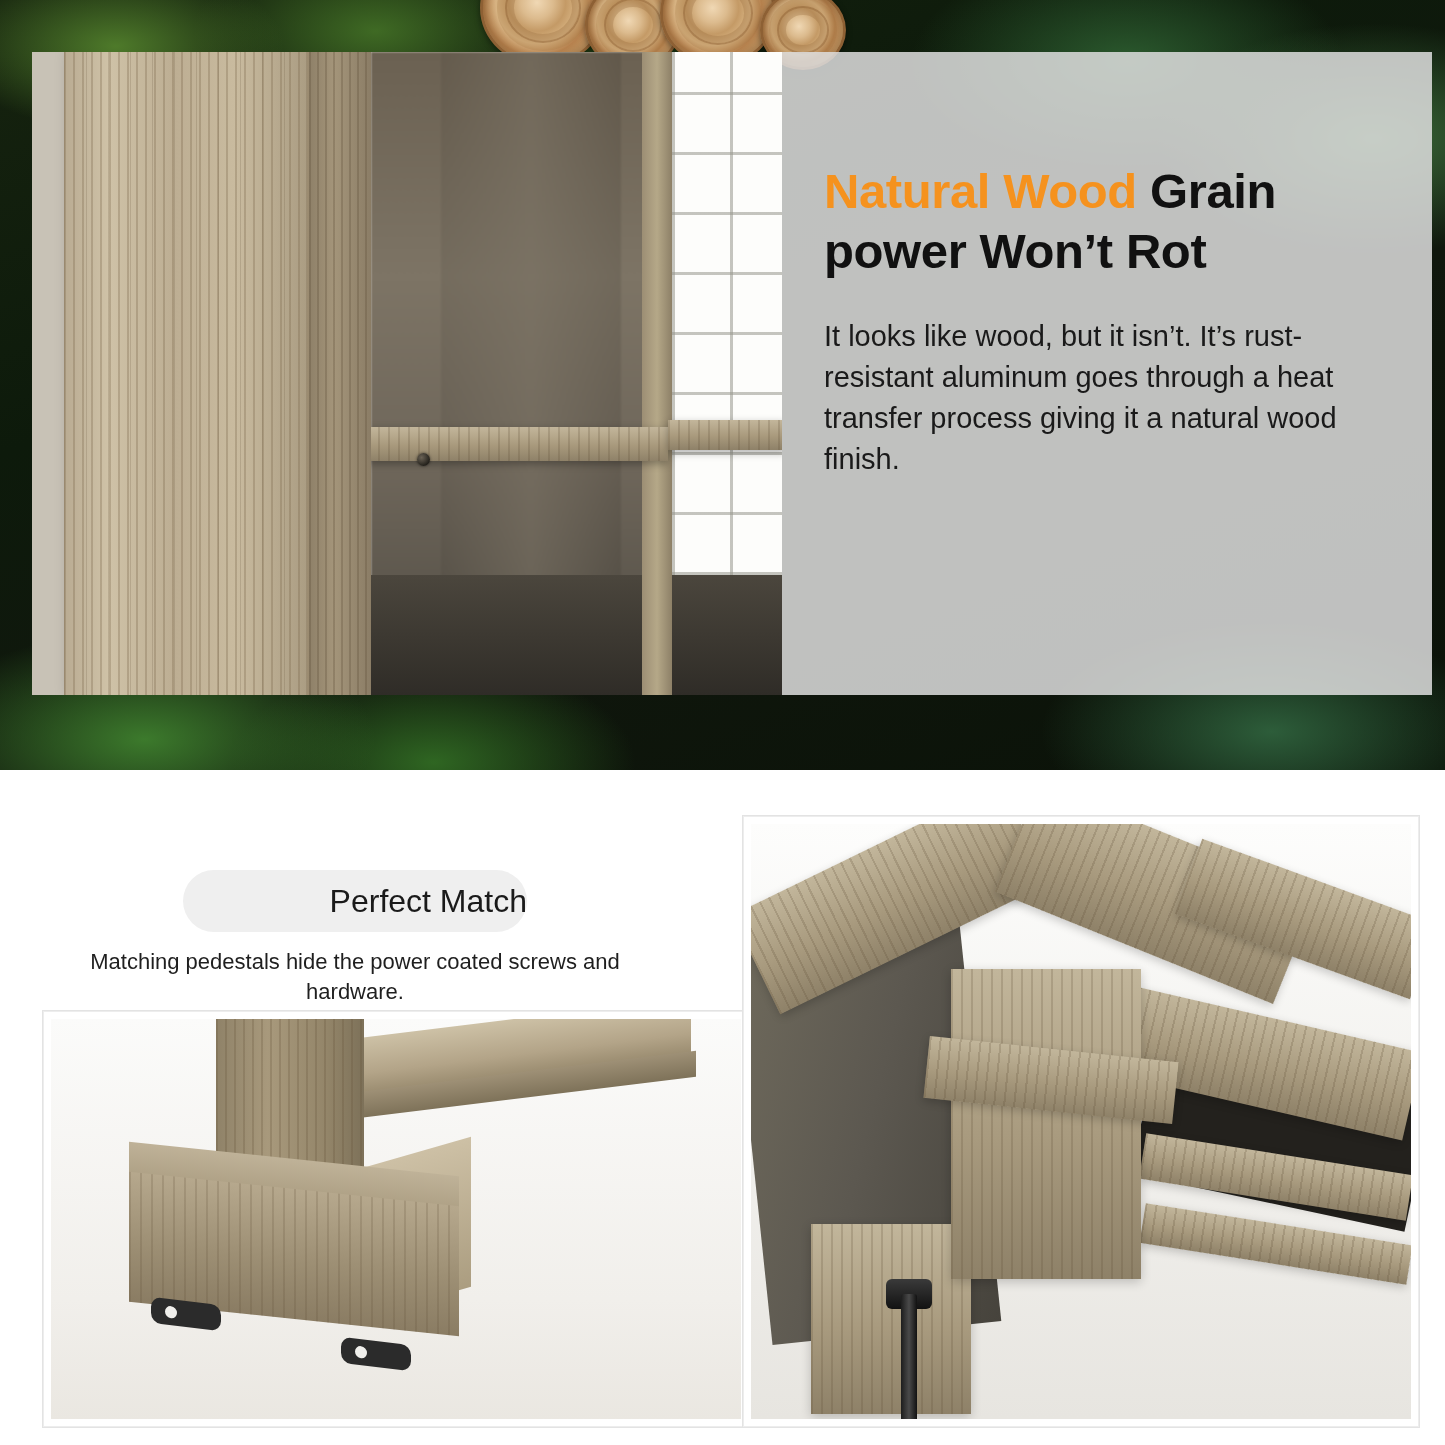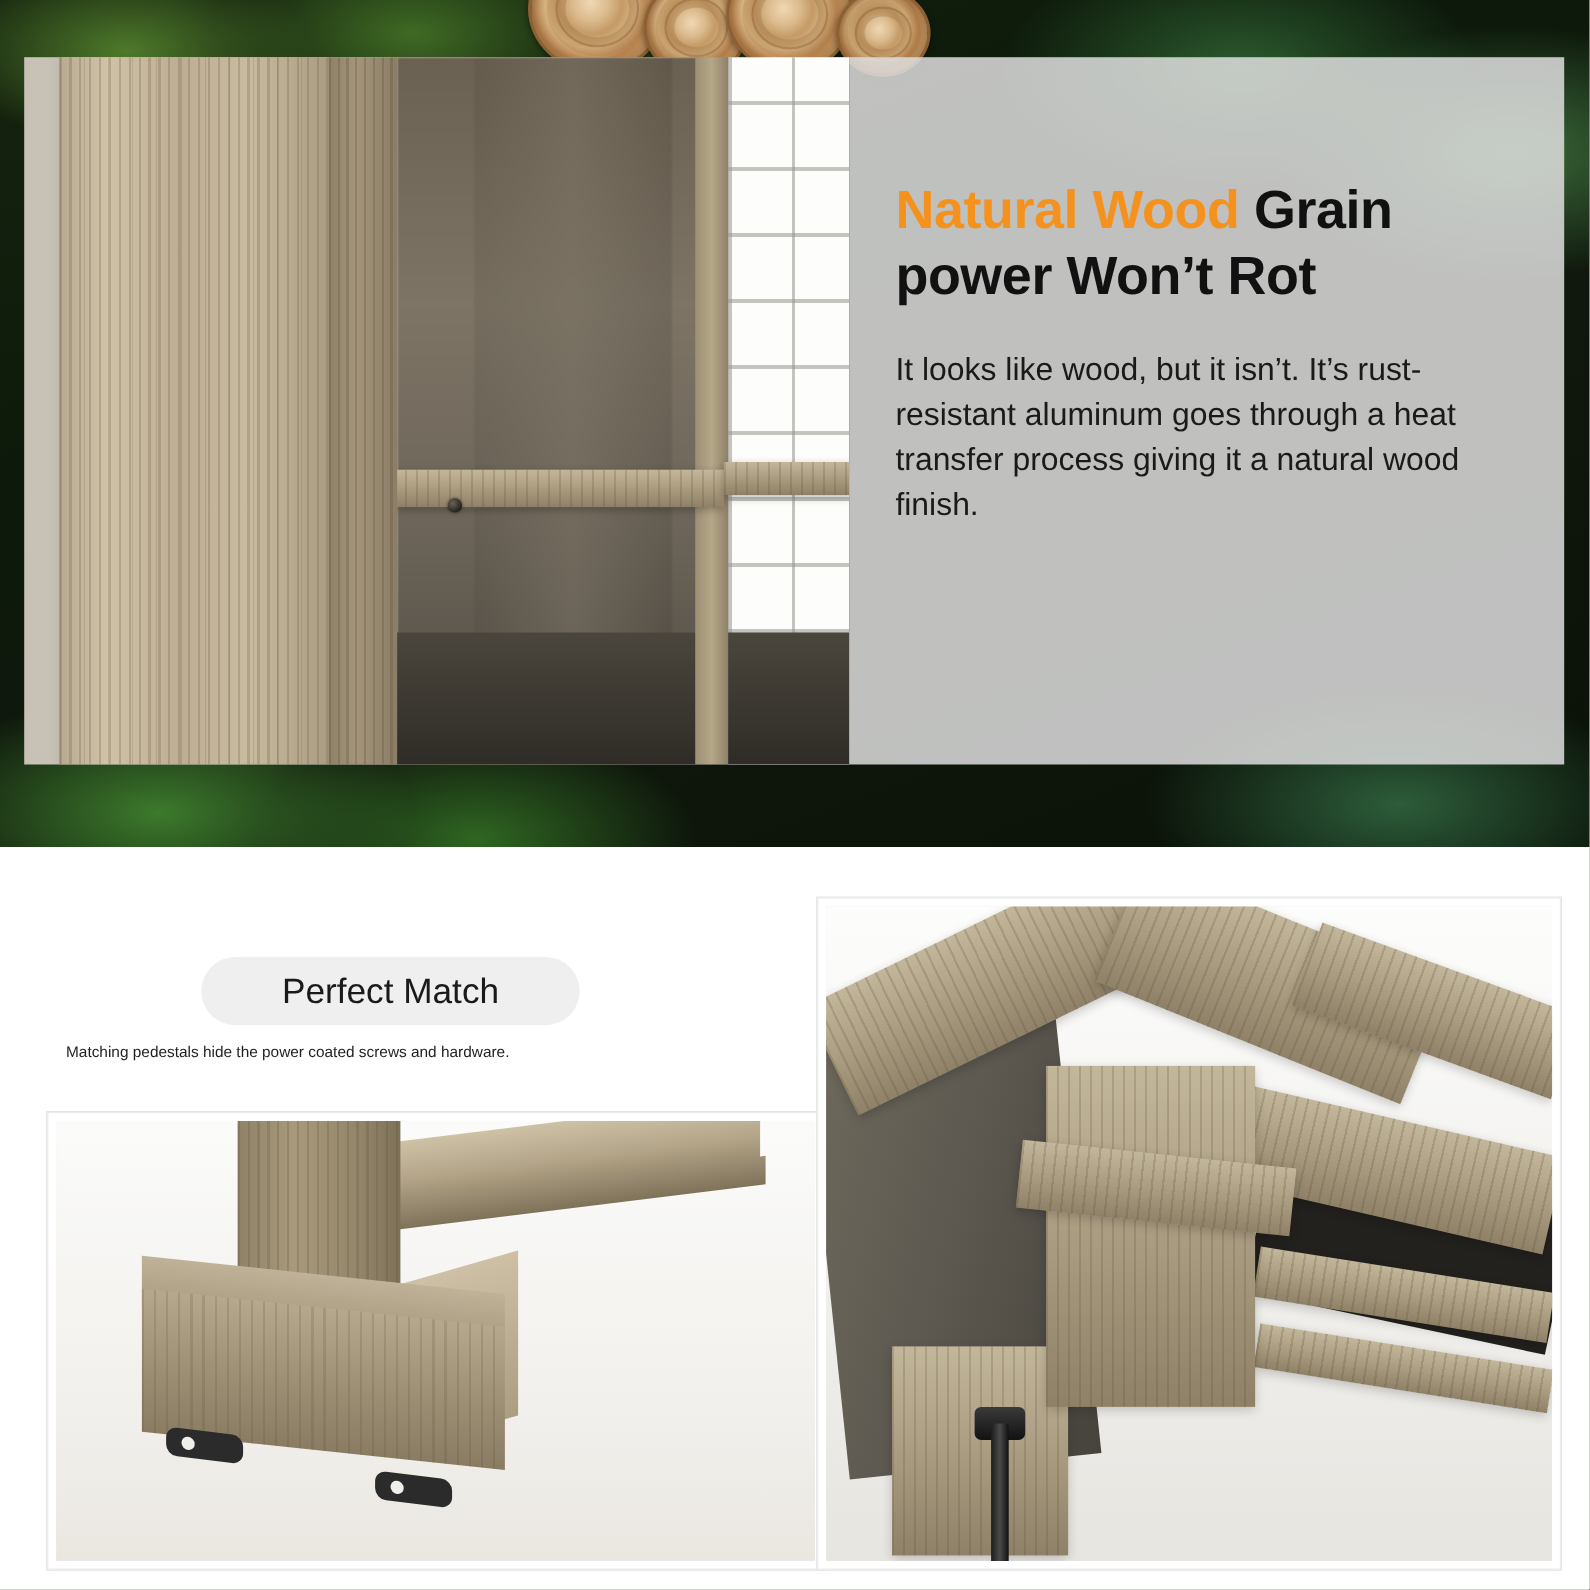--- a/index.html
+++ b/index.html
@@ -60,21 +60,21 @@
     content: "";
     position: absolute;
     inset: 18%;
     border-radius: 50%;
     border: 2px solid rgba(140,95,50,.55);
     box-shadow: 0 0 0 8px rgba(160,115,65,.25), inset 0 0 0 7px rgba(150,105,60,.3);
   }
 
   .top-inner {
     position: absolute;
-    left: 22px; top: 52px;
+    left: 32px; top: 52px;
     width: 1400px;
     height: 713px;
     display: flex;
   }
   .photo-wood {
     width: 750px;
     height: 643px;
     position: relative;
     overflow: hidden;
     background: #c8c2b6;
@@ -193,32 +193,32 @@
   }
 
   .pill {
     position: absolute;
     left: 183px; top: 100px;
     width: 344px; height: 62px;
     border-radius: 31px;
     background: #efefef;
     display: flex;
     align-items: center;
-    justify-content: center;
+    justify-content: flex-end;
   }
   .pill span {
     font-size: 32px;
     color: #1a1a1a;
   }
   .sub-copy {
     position: absolute;
     left: 60px; top: 177px;
     width: 590px;
-    text-align: left;
-    font-size: 14px;
+    text-align: center;
+    font-size: 22px;
     line-height: 1.38;
     color: #1f1f1f;
   }
 
   .photo-frame {
     position: absolute;
     background: #ffffff;
     border: 1px solid #e3e3e3;
     box-shadow: 0 0 0 1px #ededed inset;
     overflow: hidden;

